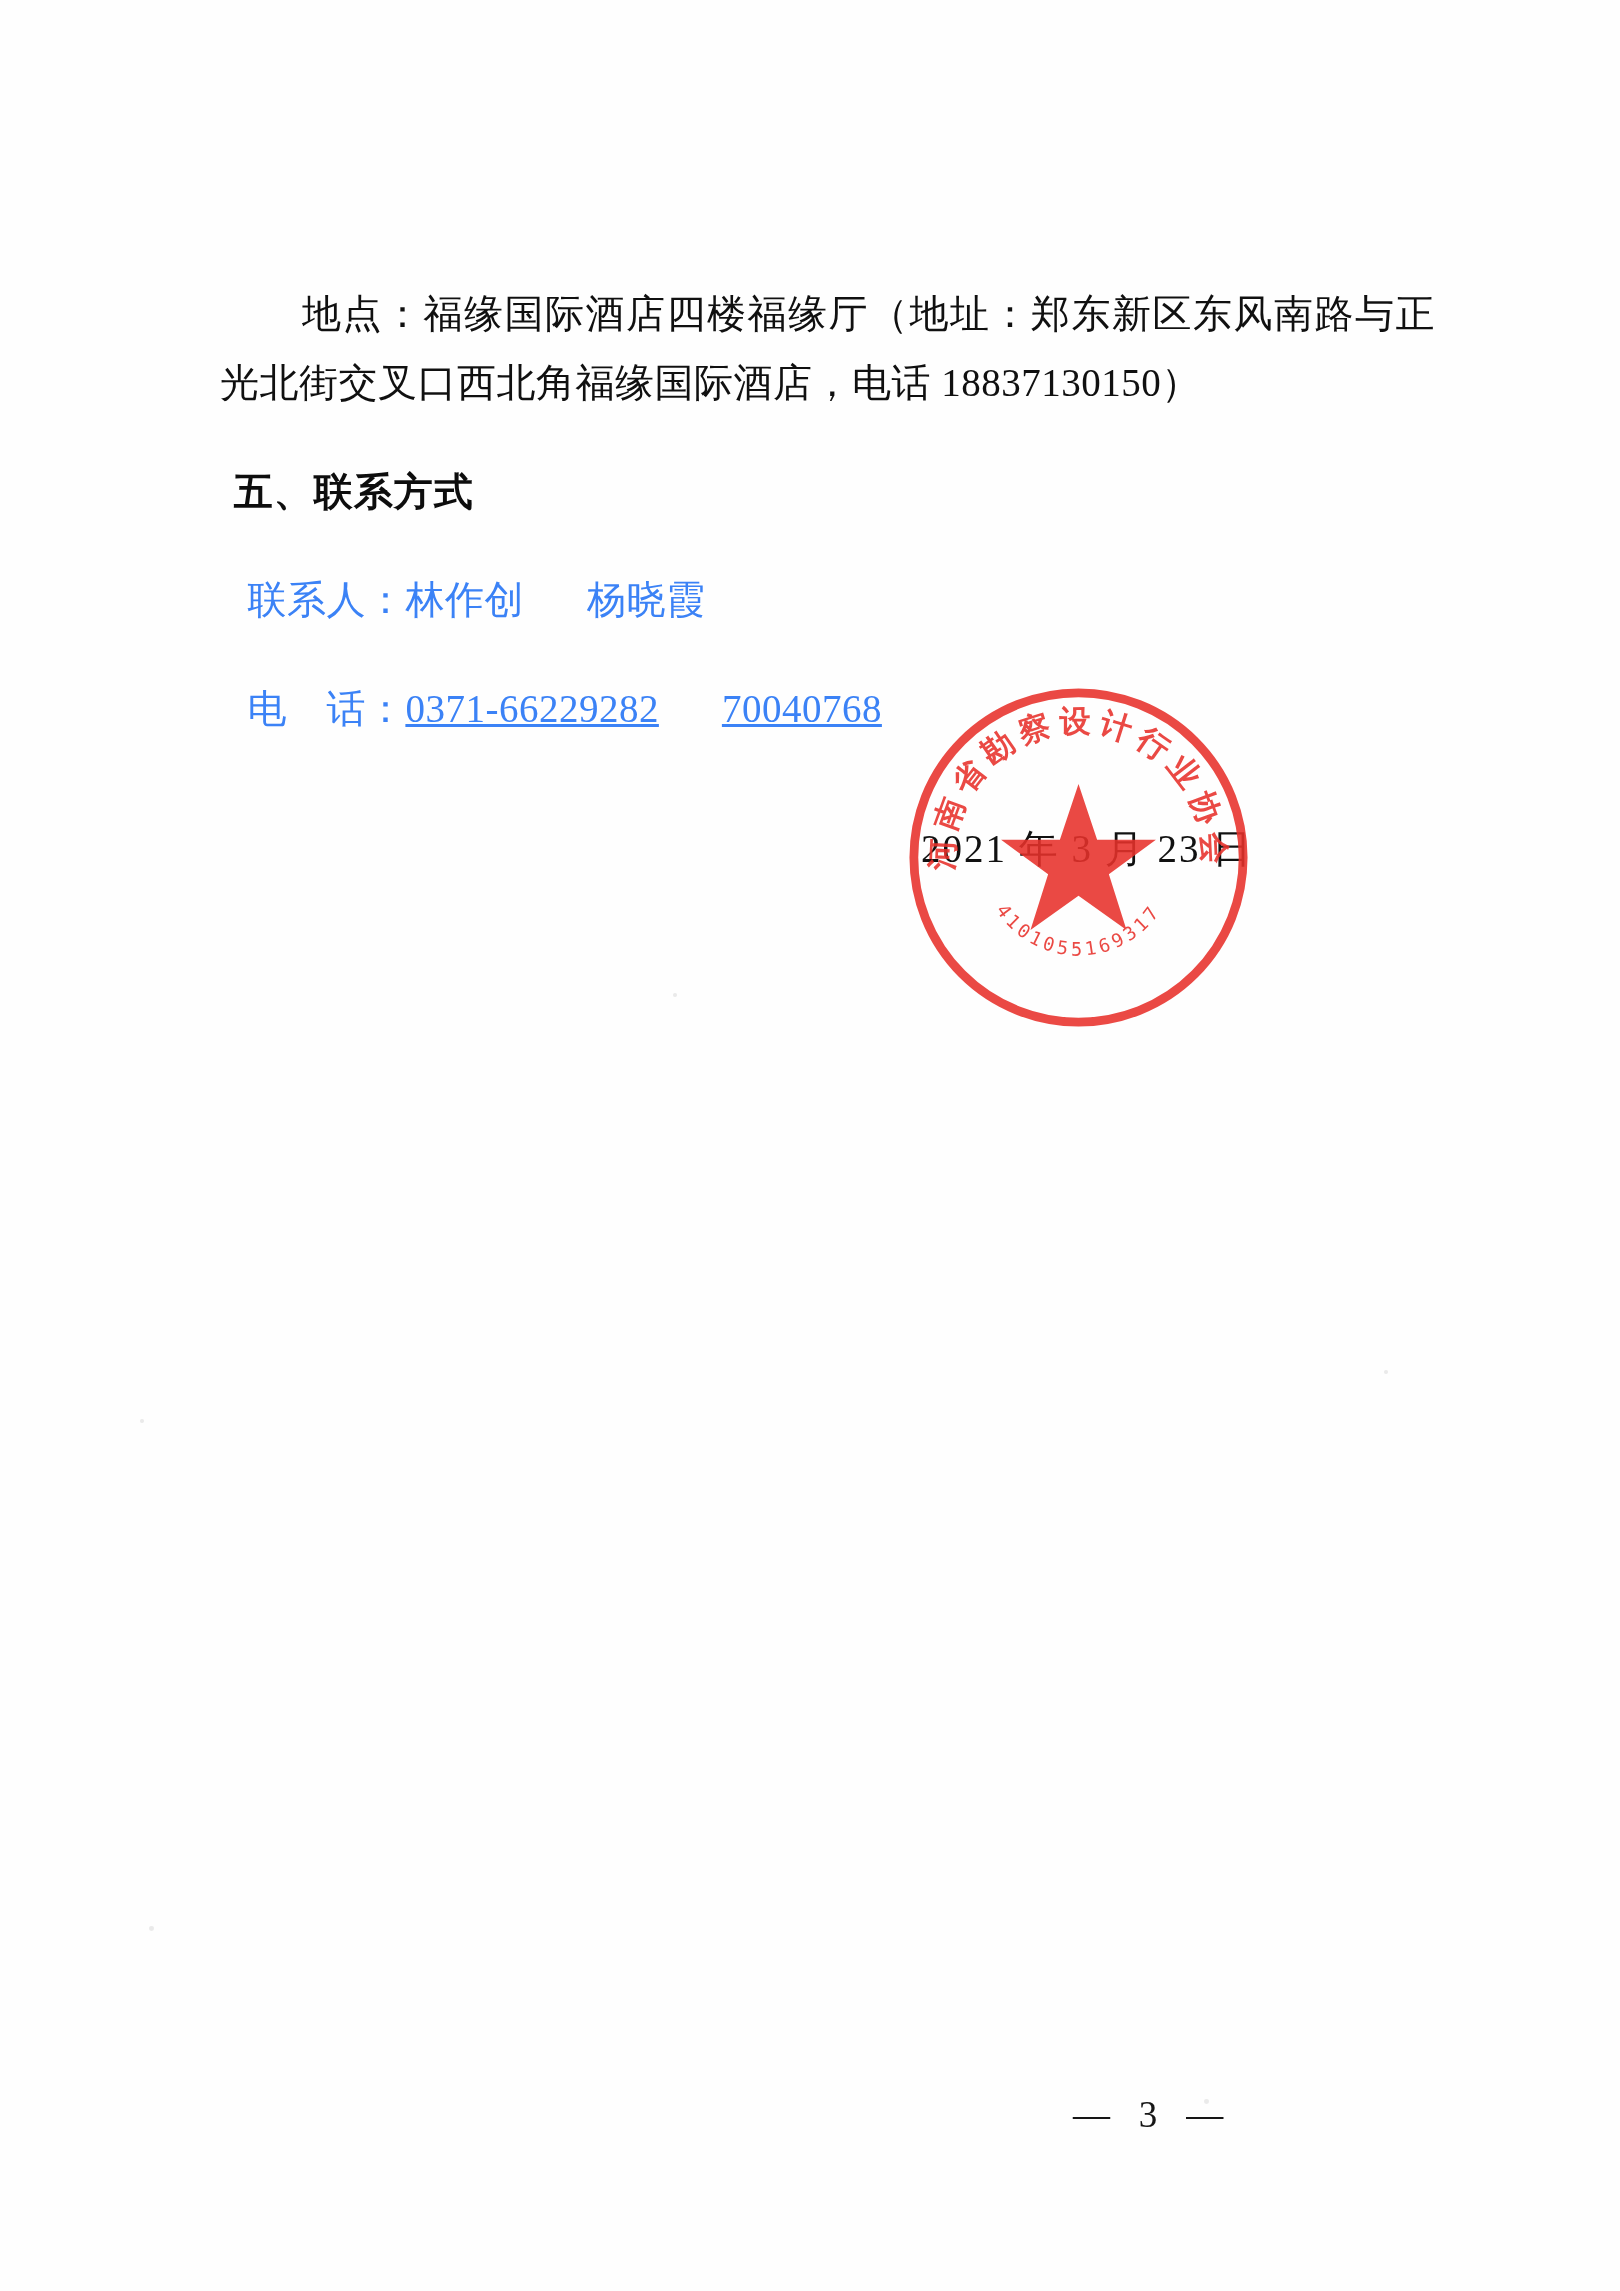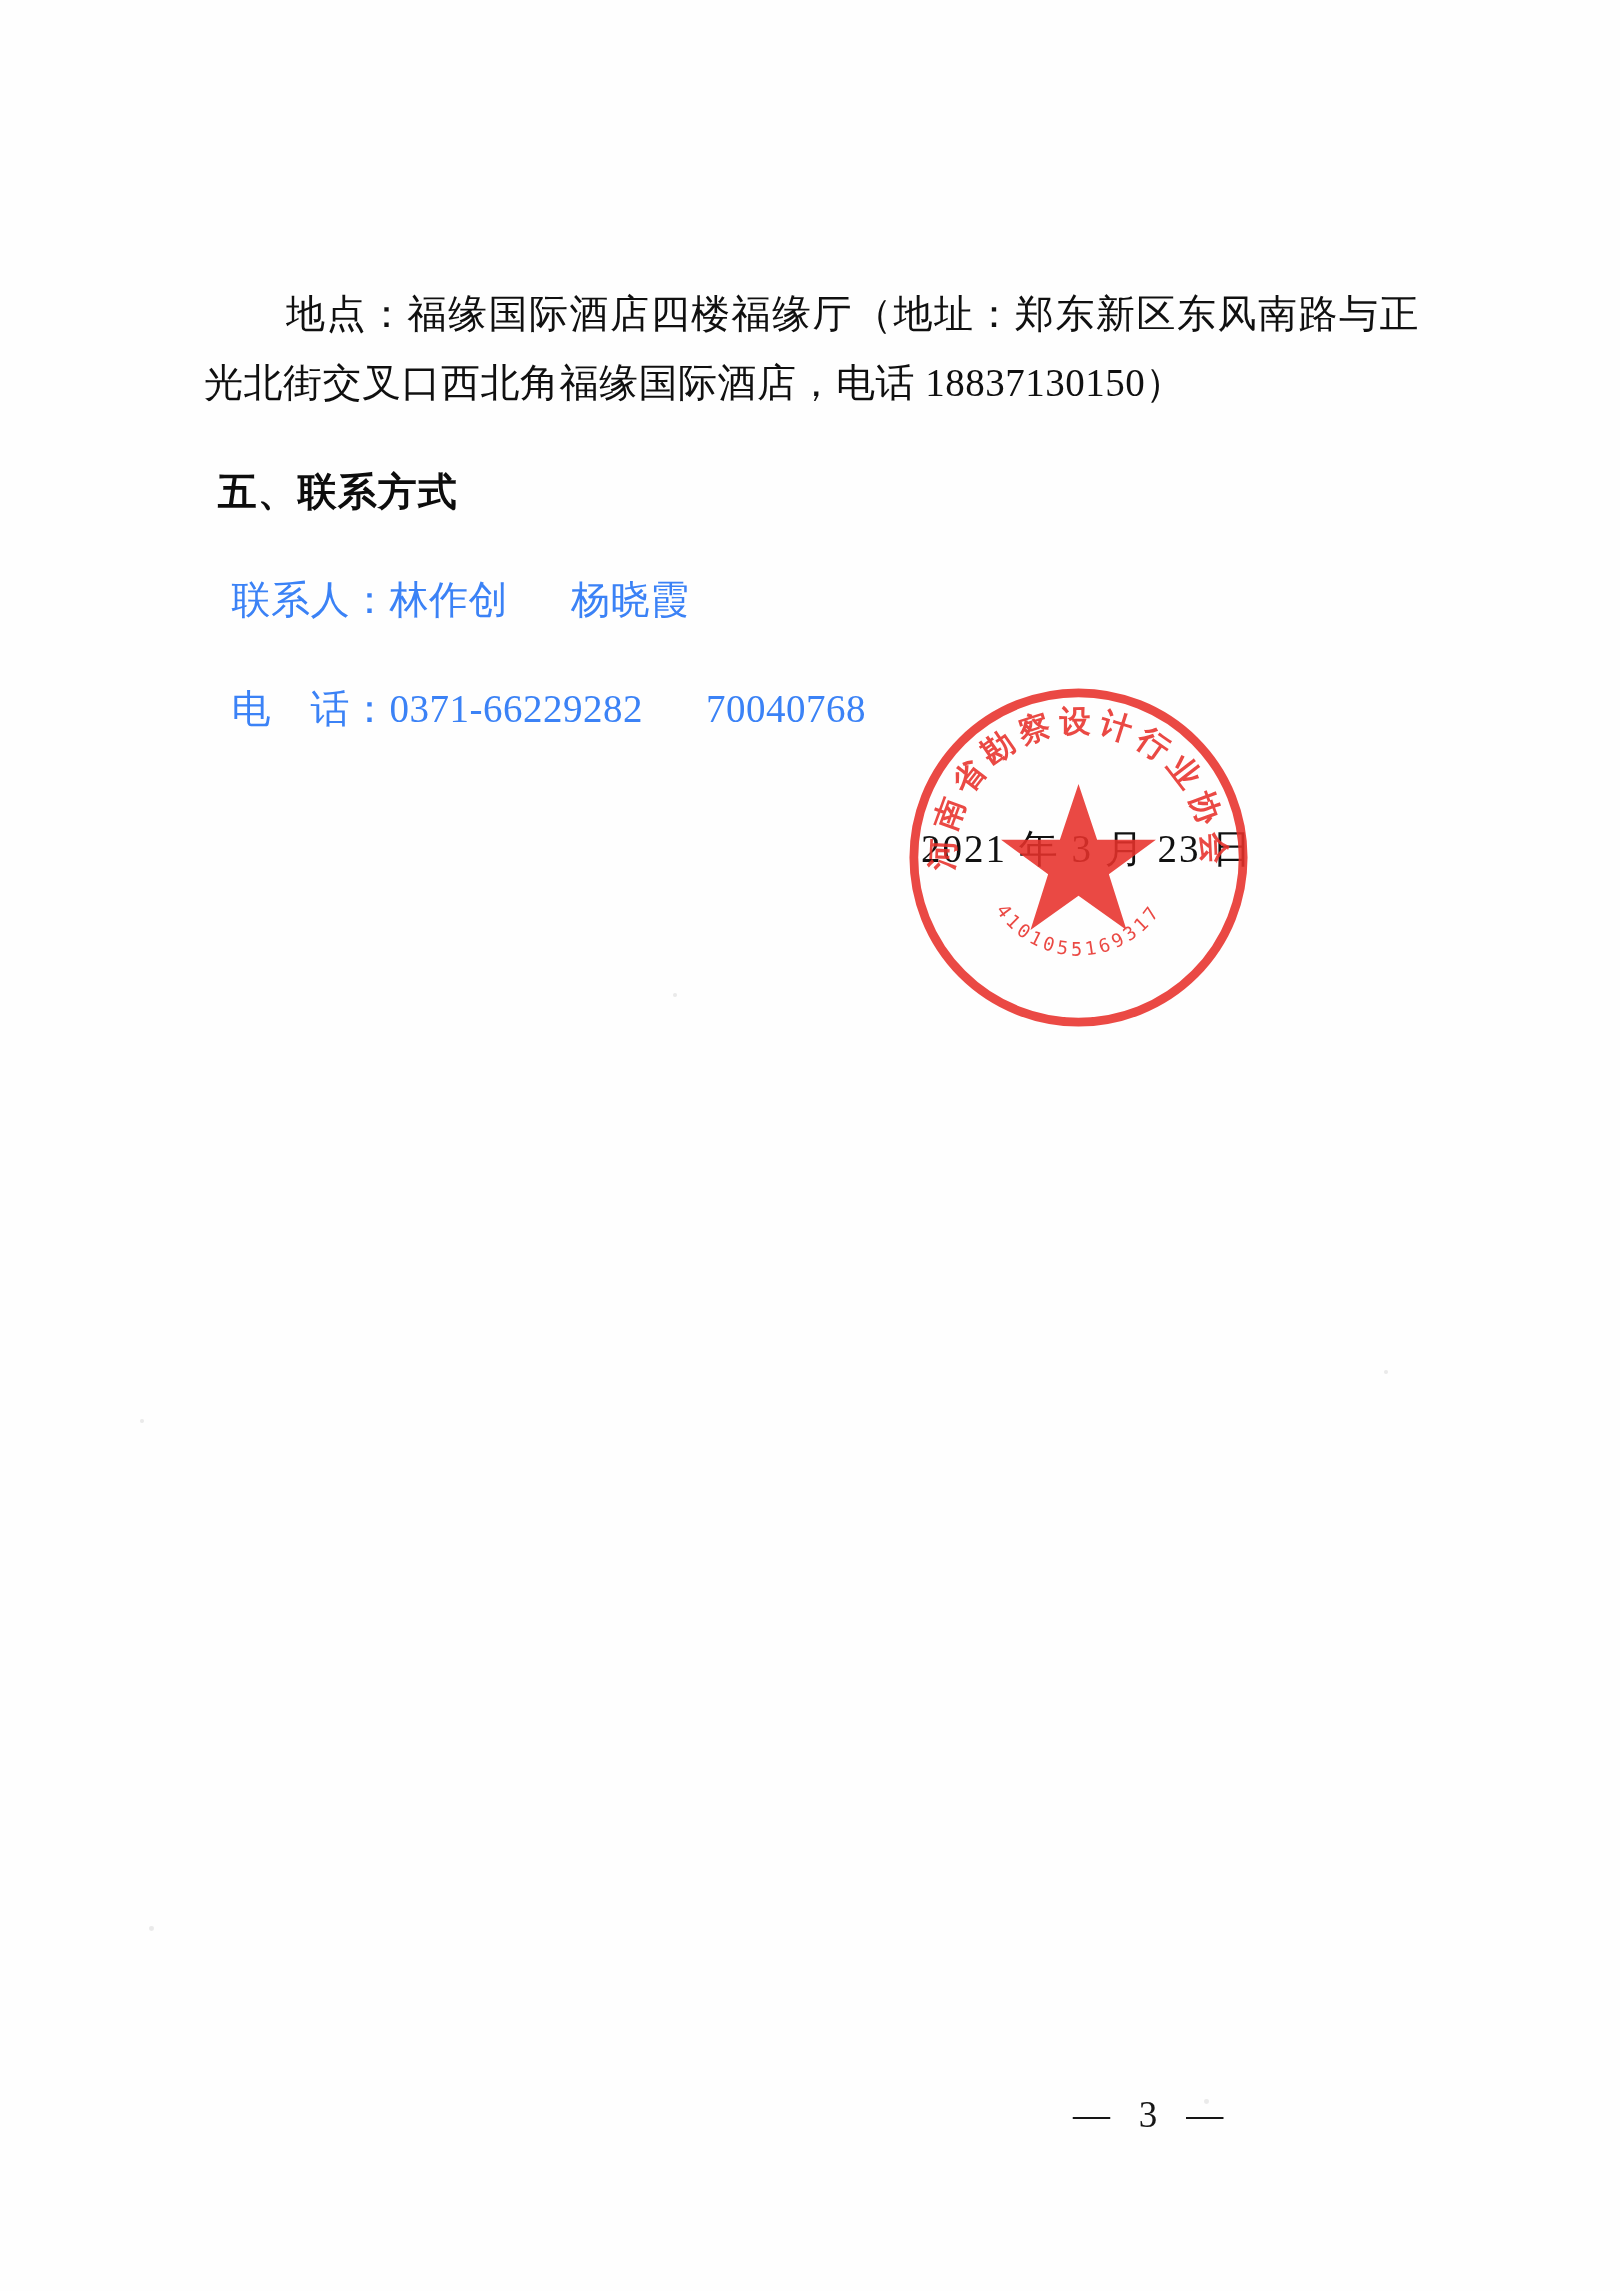--- a/index.html
+++ b/index.html
@@ -21,21 +21,21 @@
   }
   
   .speckle {
     position: absolute;
     background: #d8d8d8;
     border-radius: 50%;
     opacity: .55;
   }
   .content {
     position: absolute;
-    left: 204px;
+    left: 220px;
     top: 240px;
     width: 1215px;
   }
   .para {
     font-size: 39px;
     line-height: 1.78;
     letter-spacing: 0.5px;
     color: #101010;
     text-align: justify;
   }
@@ -59,20 +59,21 @@
     letter-spacing: 0.5px;
     color: #3b82f6;
   }
   .gapwide {
     display: inline-block;
     width: 63px;
   }
   .latin {
     font-family: "Liberation Serif", serif;
     letter-spacing: 0.5px;
+    text-decoration: underline;
   }
 
   
   .date-line {
     position: absolute;
     left: 921px;
     top: 822px;
     font-size: 39px;
     letter-spacing: 2px;
     color: #111;

